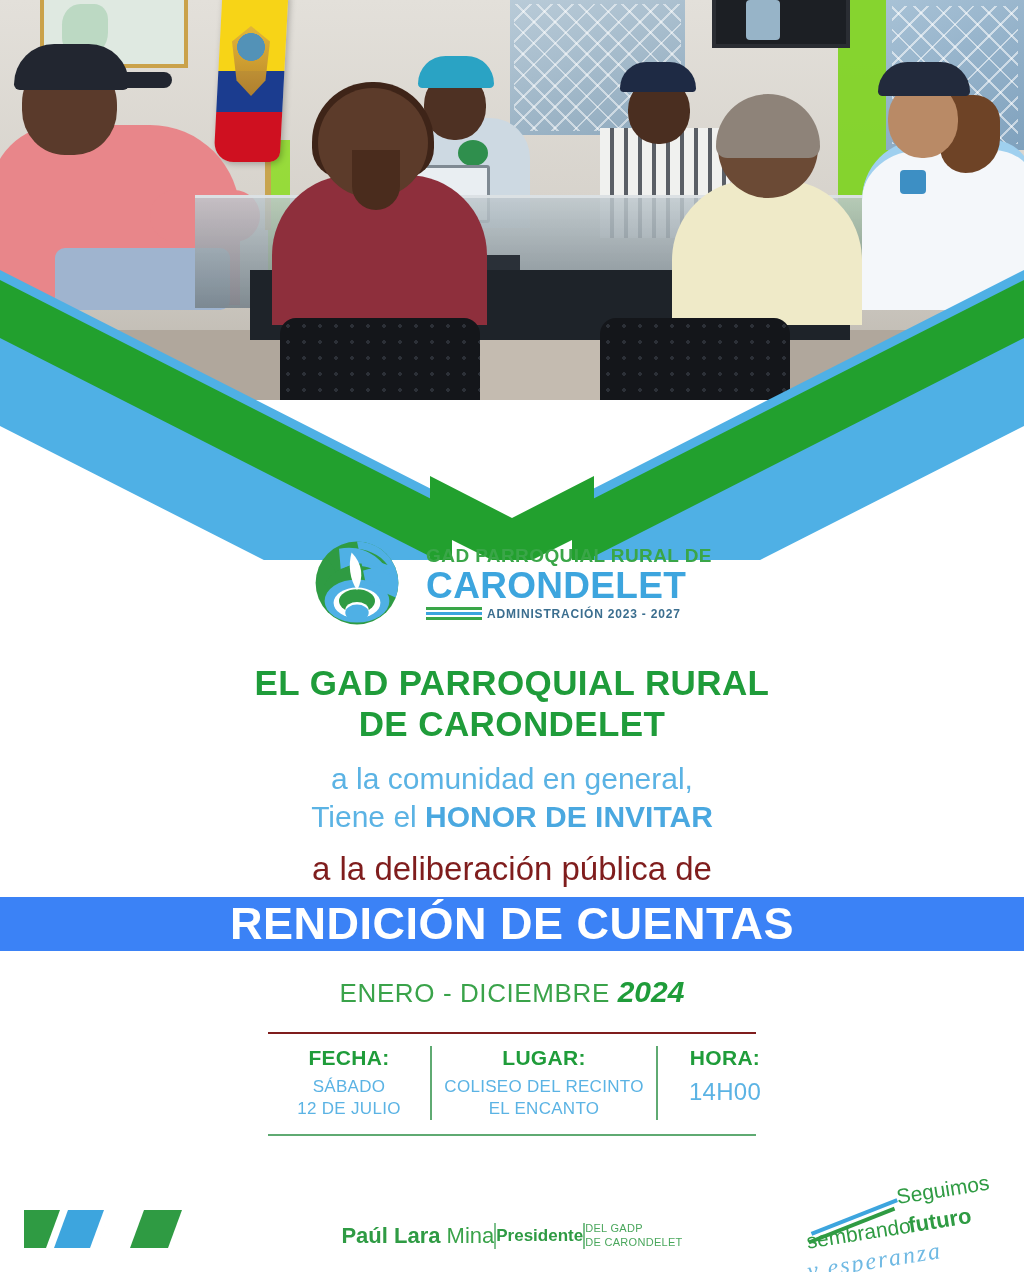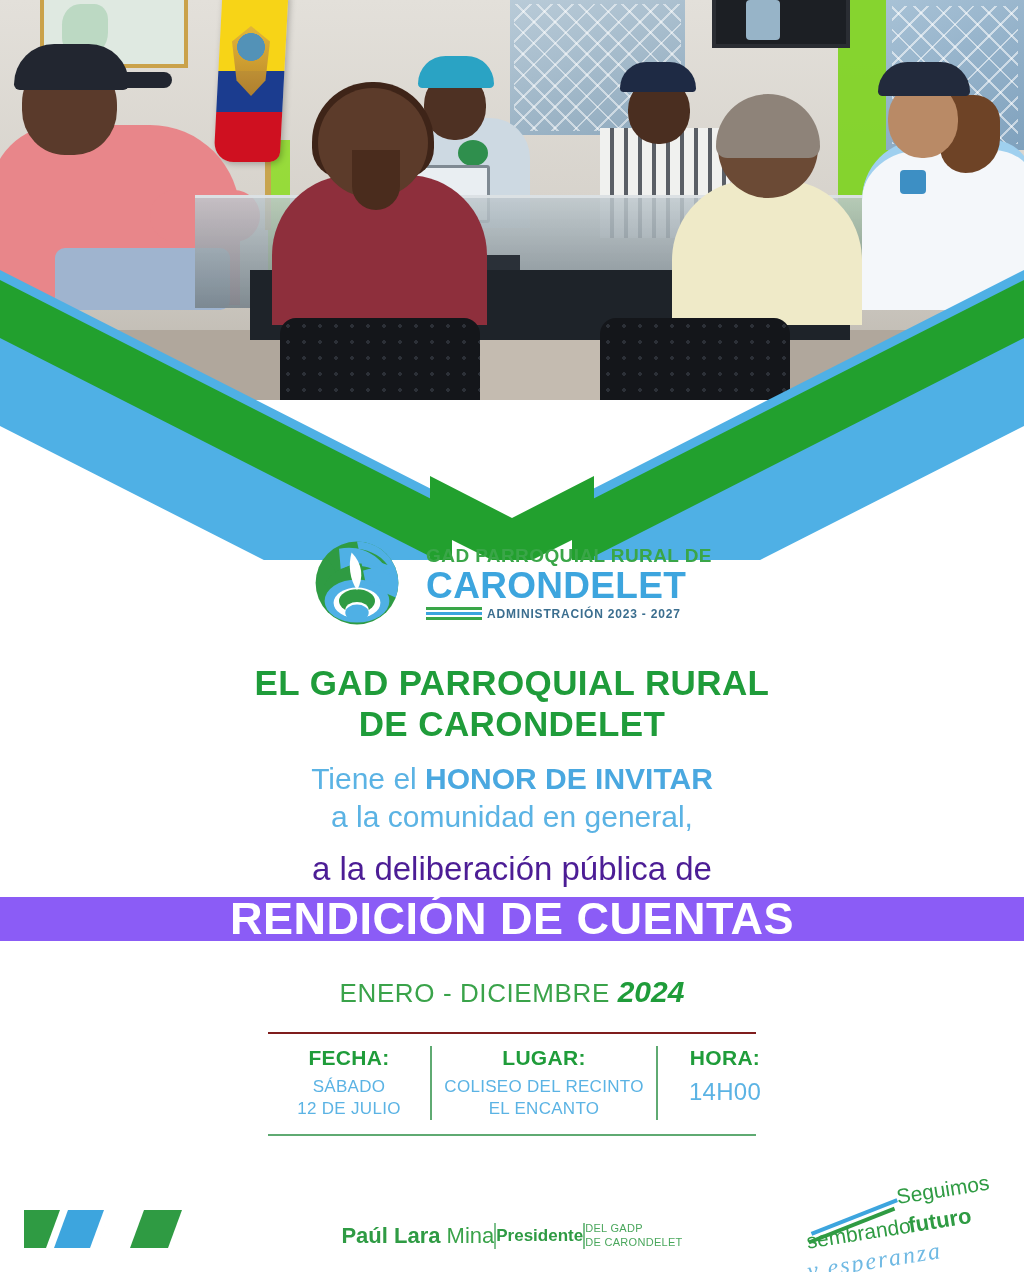--- a/index.html
+++ b/index.html
@@ -139,22 +139,22 @@
   .logo-bars i:nth-child(3){background:#3aa648;}
   .logo-l3{font-size:12px;font-weight:bold;color:#3b6e8f;letter-spacing:.8px;}
 
   
   .headline{position:absolute;left:0;top:662px;width:1024px;text-align:center;
             color:#1f9c3a;font-weight:bold;font-size:35px;line-height:1.18;letter-spacing:.4px;}
   .subline{position:absolute;left:0;top:760px;width:1024px;text-align:center;
            color:#5bb3e4;font-size:30px;line-height:1.28;}
   .subline .b{font-weight:bold;color:#4aa8e0;}
   .delib{position:absolute;left:0;top:850px;width:1024px;text-align:center;
-         color:#4c1d95;font-size:33px;}
-  .band{position:absolute;left:0;top:897px;width:1024px;height:44px;background:#8b5cf6;
+         color:#7f1d1d;font-size:33px;}
+  .band{position:absolute;left:0;top:897px;width:1024px;height:54px;background:#3b82f6;
         display:flex;align-items:center;justify-content:center;}
   .band span{color:#ffffff;font-weight:bold;font-size:45px;letter-spacing:.5px;}
   .period{position:absolute;left:0;top:975px;width:1024px;text-align:center;
           color:#3aa34a;font-size:26px;letter-spacing:.6px;}
   .period .yr{font-weight:bold;font-style:italic;font-size:30px;color:#1f9c3a;letter-spacing:0;}
 
   
   .info{position:absolute;left:268px;top:1032px;width:488px;
         border-top:2px solid #7f1d1d;border-bottom:2px solid #5faa72;
         padding:12px 0 14px 0;display:flex;}
@@ -287,24 +287,24 @@
       </div>
     </div>
   </div>
 
   <div class="headline">
     <div>EL GAD PARROQUIAL RURAL</div>
     <div>DE CARONDELET</div>
   </div>
 
   <div class="subline">
+    <div>a la comunidad en general,</div>
     <div>
       <span>Tiene el </span><span class="b">HONOR DE INVITAR</span>
     </div>
-    <div>a la comunidad en general,</div>
   </div>
 
   <div class="delib">a la  deliberación pública de</div>
 
   <div class="band">
     <span>RENDICIÓN DE CUENTAS</span>
   </div>
 
   <div class="period">
     <span>ENERO - DICIEMBRE</span>

